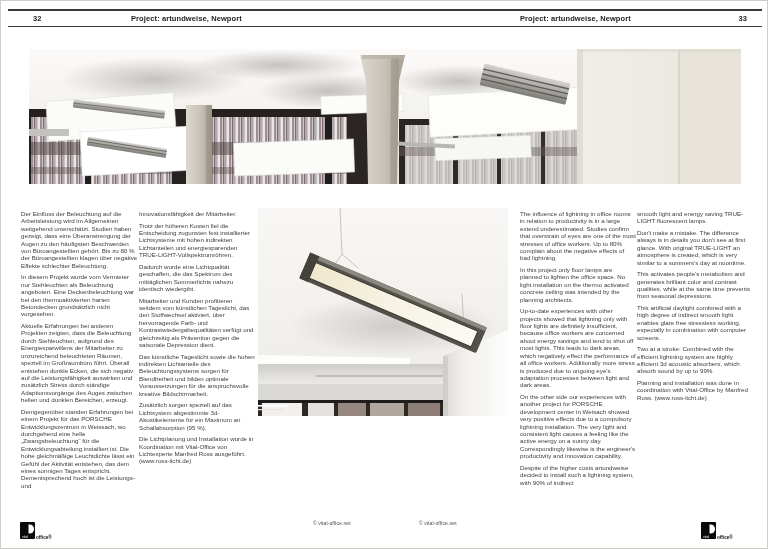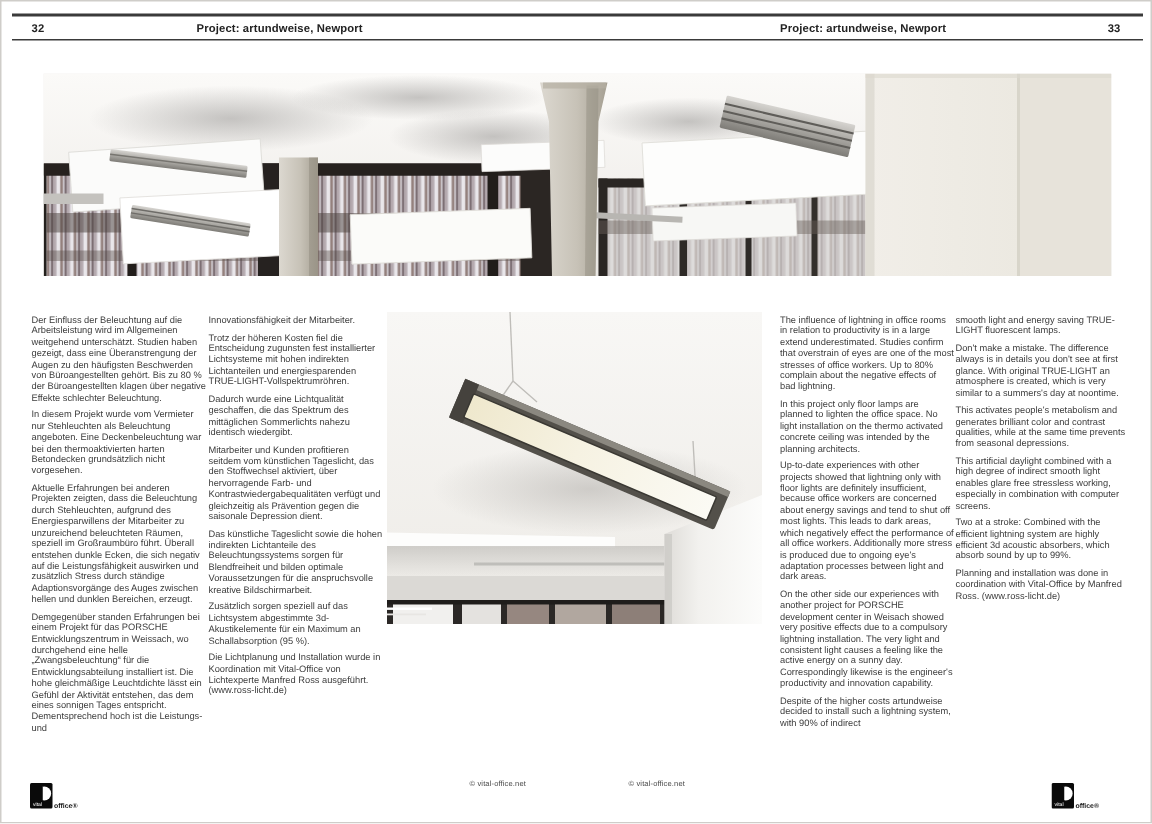--- a/index.html
+++ b/index.html
@@ -5,21 +5,21 @@
   html,body{margin:0;padding:0;background:#ffffff;}
   .page{
     position:relative;width:768px;height:549px;background:#ffffff;
     box-sizing:border-box;border:1px solid #cfcdc9;overflow:hidden;
     font-family:"Liberation Sans", sans-serif;color:#3c3c3c;
   }
   .rule{position:absolute;left:7px;width:754px;background:#3a3a3a;}
   .rule-top{top:8px;height:2px;}
   .rule-sub{top:25px;height:1px;}
   .hdr{position:absolute;top:13px;font-size:7.5px;font-weight:bold;color:#222;letter-spacing:0.1px;}
-  .pn-left{left:20px;}
+  .pn-left{left:32px;}
   .pn-right{right:20px;}
   .ht1{left:130px;}
   .ht2{left:519px;}
   .photo{position:absolute;overflow:hidden;background:#f5f4f2;}
   .photo-top{left:28px;top:48px;width:712px;height:135px;}
   .photo-mid{left:257px;top:207px;width:250px;height:208px;}
   .col{position:absolute;top:209px;width:117px;}
   .col p{margin:0 0 4.2px 0;font-size:6.2px;line-height:7.4px;text-align:left;color:#3c3c3c;}
   .col1{left:20px;}
   .col2{left:138px;width:116px;}

